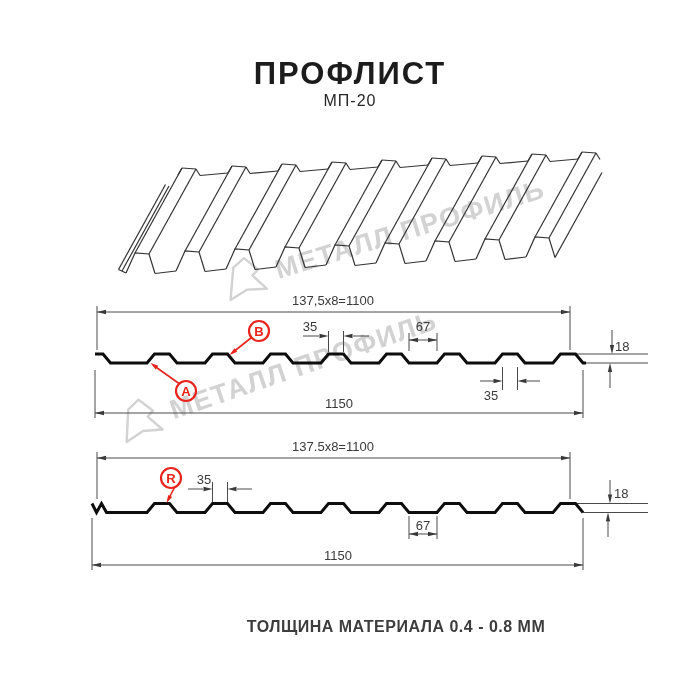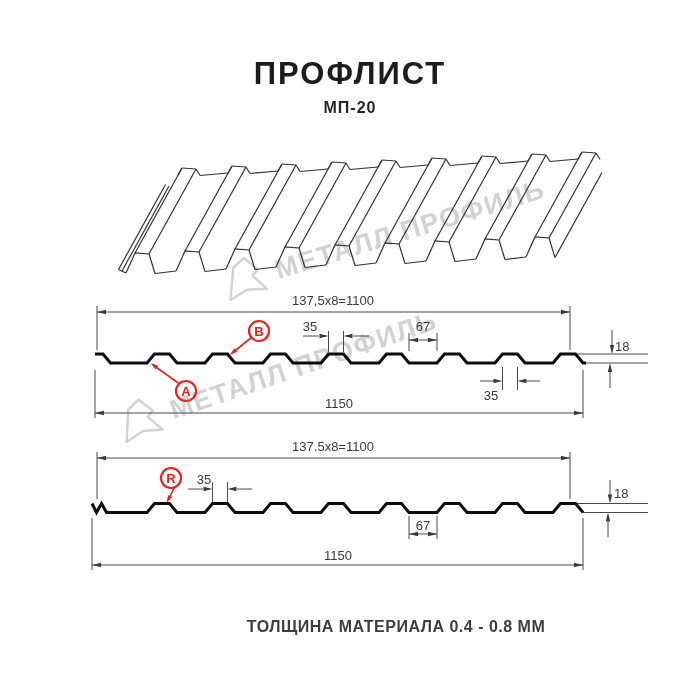--- a/index.html
+++ b/index.html
@@ -1,20 +1,20 @@
 <!DOCTYPE html>
 <html><head>
 <meta charset="utf-8">
 <style>
   html,body{margin:0;padding:0;background:#fff;}
   .page{position:relative;width:700px;height:700px;background:#fff;overflow:hidden;
         font-family:"Liberation Sans",sans-serif;}
   .hdr{position:absolute;top:56px;left:0;width:700px;text-align:center;}
   .title{font-size:31px;font-weight:bold;color:#1c1c1c;letter-spacing:2px;}
-  .subtitle{margin-top:7px;font-size:16px;font-weight:bold;color:#262626;letter-spacing:1px;}
+  .subtitle{font-size:16px;font-weight:normal;color:#262626;letter-spacing:1px;}
   .ftr{position:absolute;top:618px;left:0;width:700px;text-align:center;
        font-size:16px;font-weight:bold;color:#3d3d3d;letter-spacing:0.5px;margin-left:46px;}
   svg{position:absolute;top:0;left:0;}
   .dimline{stroke:#4a4a4a;stroke-width:1;fill:none;}
   .dimtext{font-size:13px;fill:#3a3a3a;}
   .arr{fill:#3a3a3a;stroke:none;}
   .profile{stroke:#0d0d0d;stroke-width:3;fill:none;stroke-linejoin:miter;}
   .thin{stroke:#333;stroke-width:1.2;fill:none;}
   .redln{stroke:#e8241c;stroke-width:1.6;fill:none;}
   .redarr{fill:#e8241c;stroke:none;}

